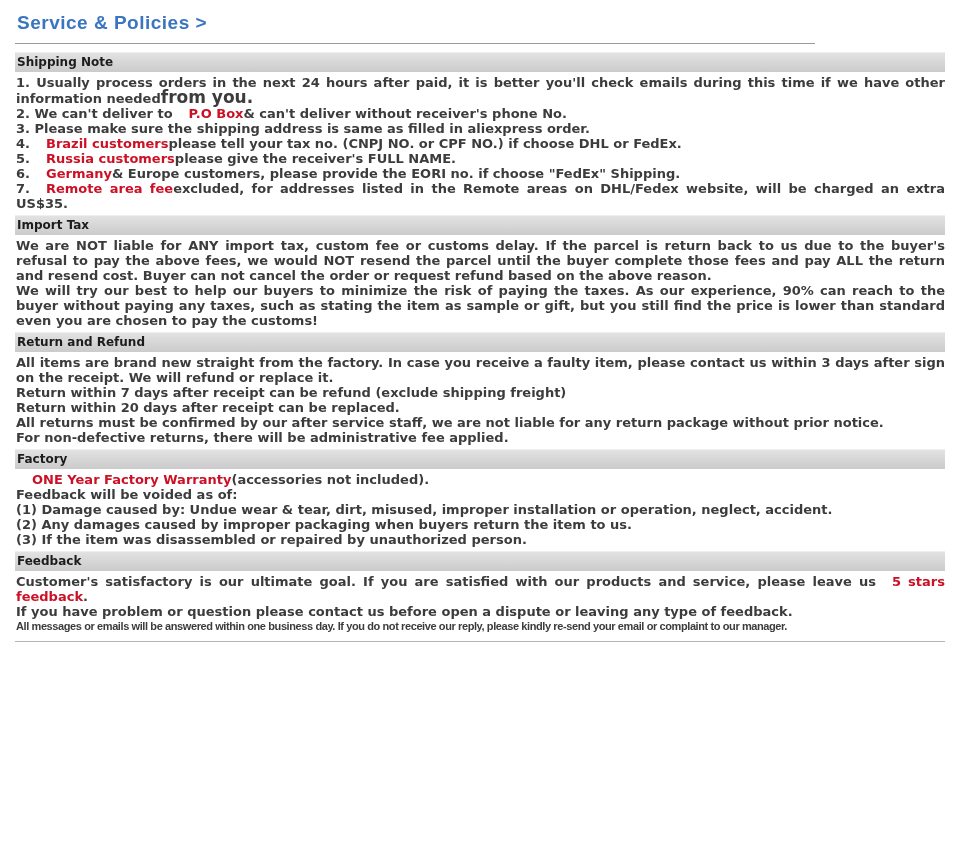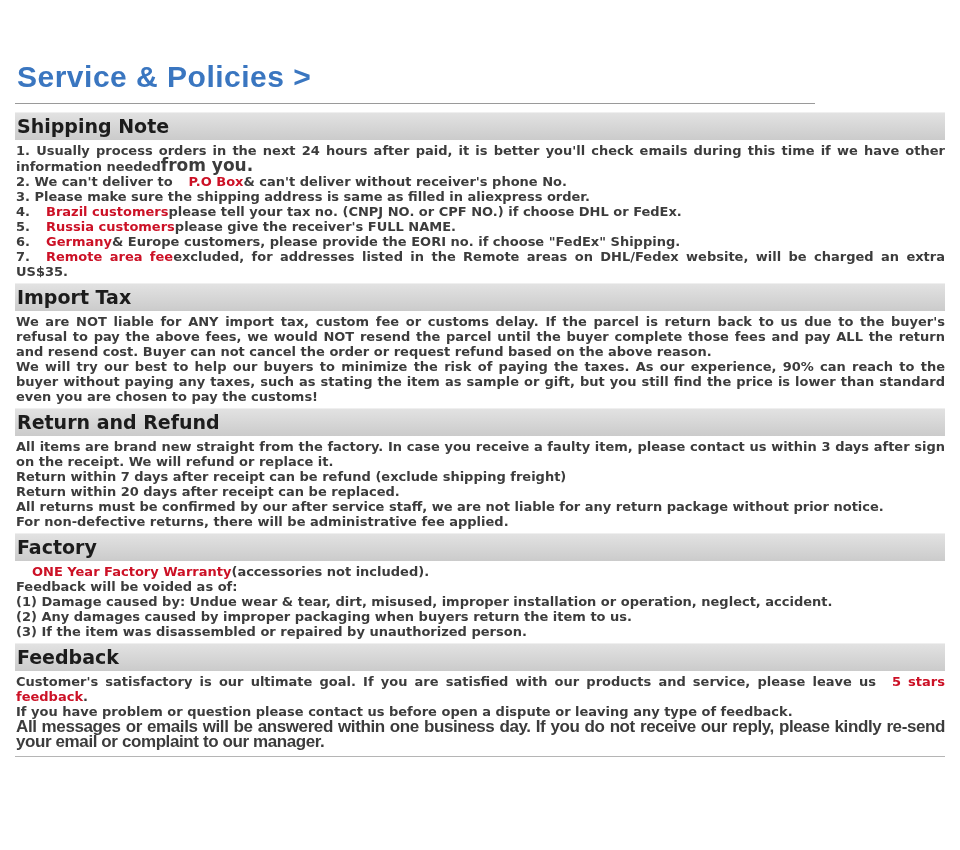--- a/index.html
+++ b/index.html
@@ -10,61 +10,60 @@
     overflow: hidden;
     font-family: "DejaVu Sans", sans-serif;
     color: #3c3c3c;
     font-size: 13px;
   }
   .content { padding: 8px 15px 0 15px; }
 
   .page-title {
     color: var(--accent, #3a76c0);
     font-family: "Liberation Sans", sans-serif;
-    font-size: 30px;
+    font-size: 19px;
     font-weight: bold;
     letter-spacing: 0.5px;
     padding: 4px 0 9px 2px;
     display: inline-block;
     text-decoration: none;
     cursor: pointer;
-    margin-top: 48px;
   }
   .title-rule {
     border: none;
     border-top: 1px solid #9a9a9a;
     width: 800px;
     margin: 0 0 8px 0;
   }
 
   .bar {
     background: linear-gradient(#e2e2e2, #cbcbcb);
     border-top: 1px solid #efefef;
     font-weight: bold;
     color: #1c1c1c;
-    font-size: 19px;
+    font-size: 12px;
     padding: 2px 4px 3px 2px;
     margin: 4px 0 3px 0;
   }
 
   p.t {
     text-align: justify;
     line-height: 15px;
     margin: 0;
     padding: 0 0 0 1px;
     font-weight: bold;
   }
   .gap { margin-top: 17px; }
 
   .red { color: var(--alert, #cc1126); padding-left: 16px; }
   .lg { font-size: 17px; }
 
   .narrow {
     font-family: "Liberation Sans", sans-serif;
-    font-size: 17px;
+    font-size: 11px;
     letter-spacing: -0.4px;
     line-height: 17.4px;
   }
 
   .bottom-rule {
     border: none;
     border-top: 1px solid #b5b5b5;
     margin-top: 7px;
   }
 </style>

